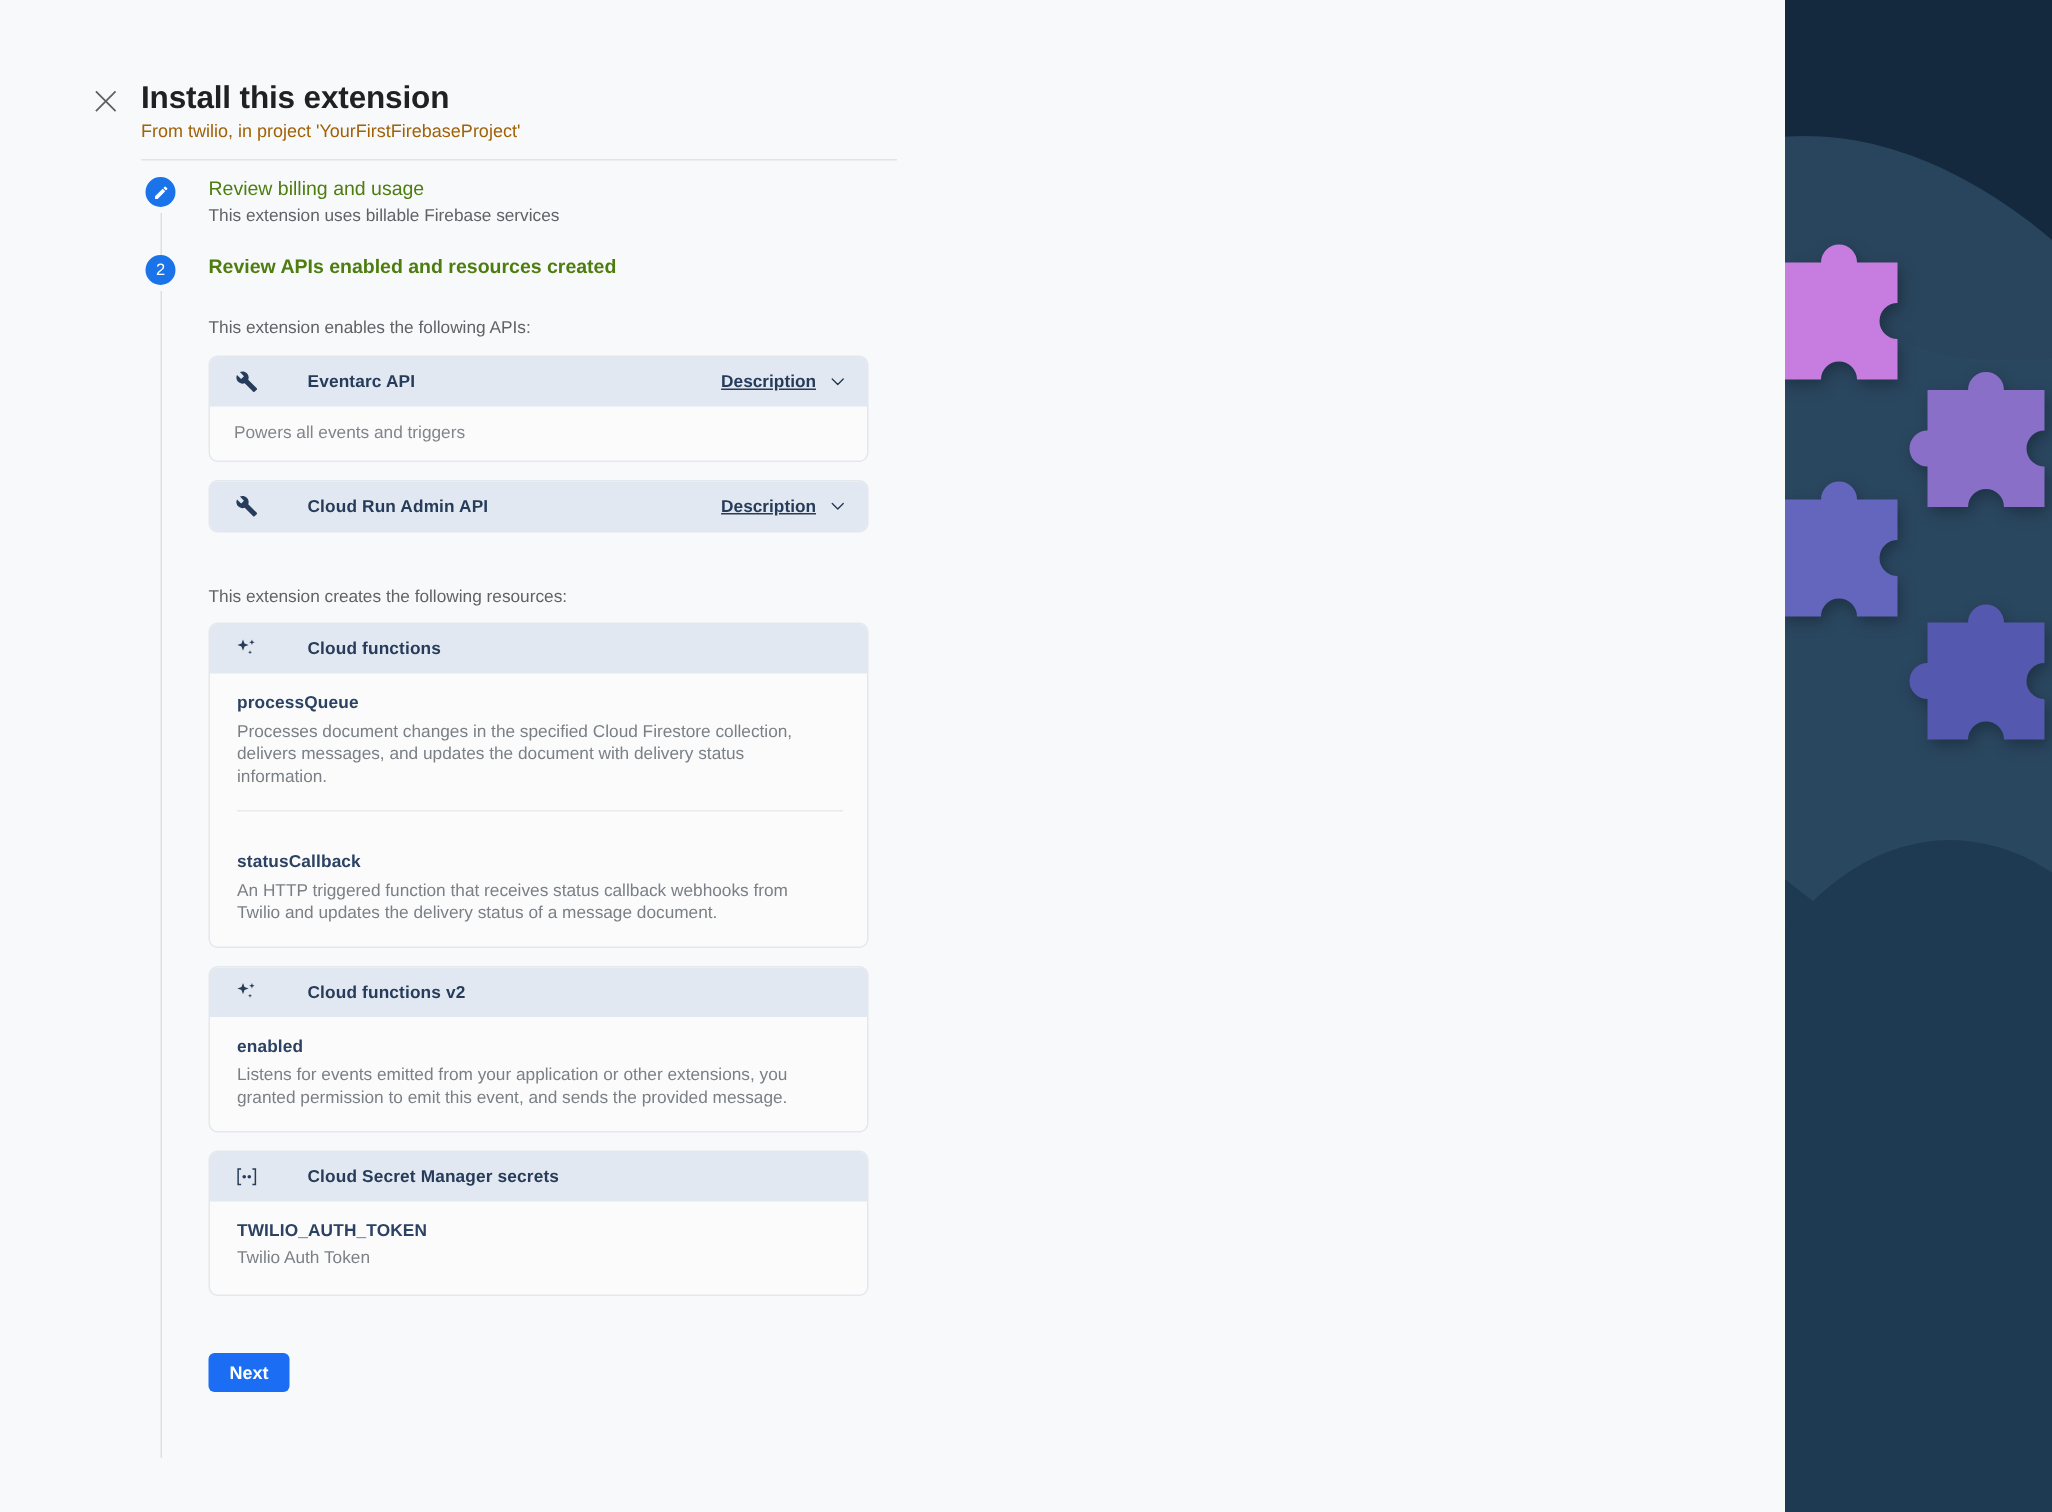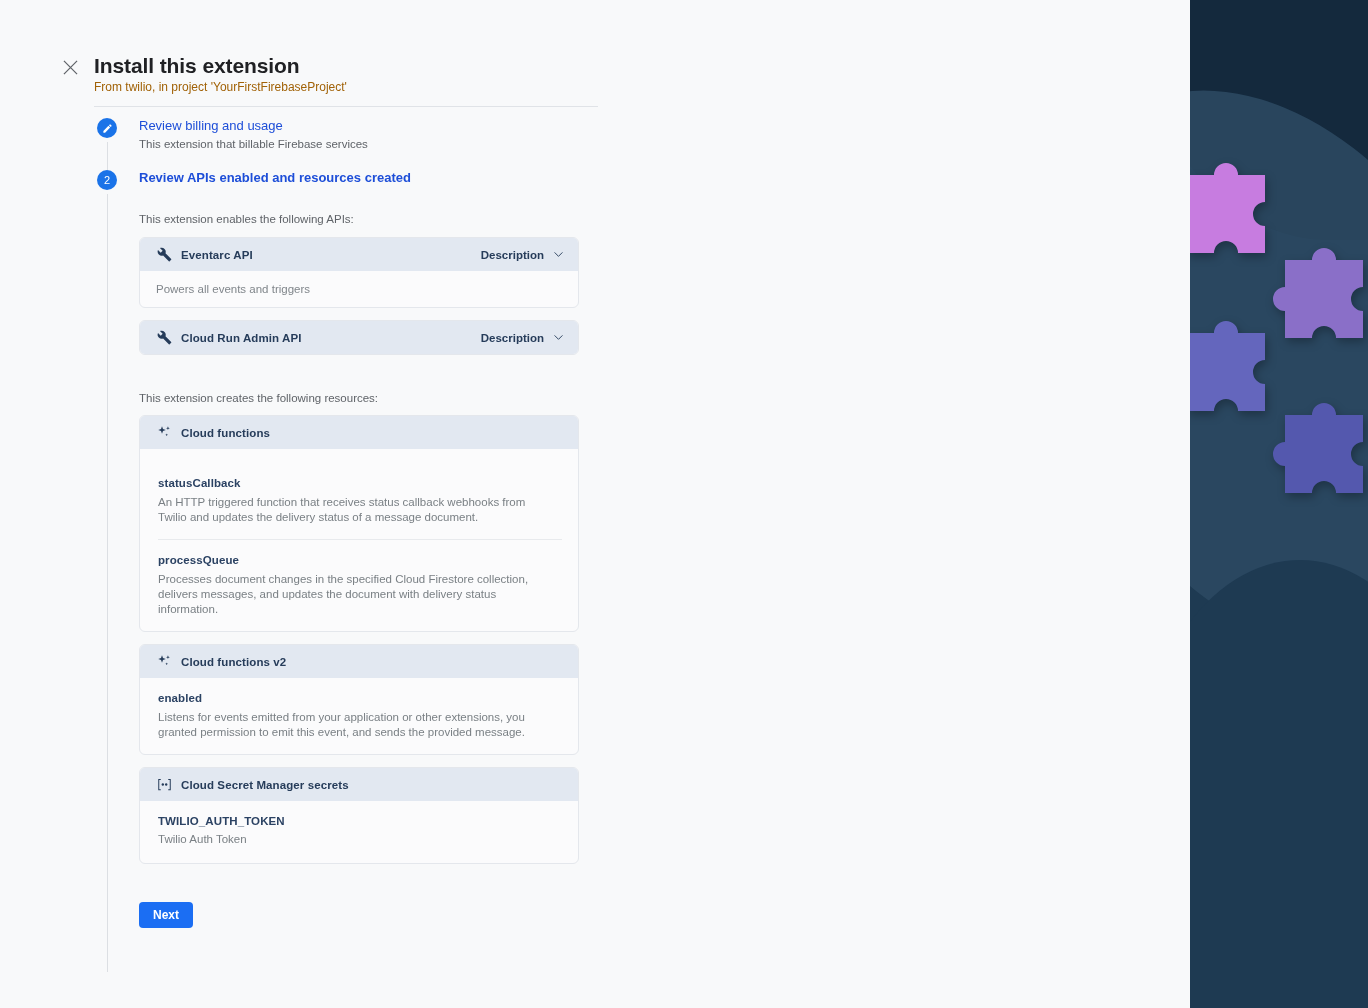--- a/index.html
+++ b/index.html
@@ -85,53 +85,54 @@
     position: absolute; left: 3px; top: 0;
     width: 20px; height: 20px; border-radius: 50%;
     display: flex; align-items: center; justify-content: center;
     font-size: 11px; font-weight: 500; color: #fff;
   }
   .step-marker.done { background: #1a73e8; }
   .step-marker.active { background: #1a73e8; }
   .step-marker svg { width: 11px; height: 11px; fill: #fff; }
 
   .step-body { padding-left: 45px; }
-  .step-title { font-size: 13px; color: #1d4ed8; line-height: 16px; }
+  .step-title { font-size: 13px; color: #4d7c0f; line-height: 16px; }
   .step-title.bold { font-weight: 700; }
   .step-desc { font-size: 11.5px; color: #5f6368; margin-top: 4px; }
 
   .section-label { font-size: 11.5px; color: #5f6368; }
 
   
   .card {
     width: 440px;
     border: 1px solid #e4e7ec;
     border-radius: 6px;
     background: #fbfbfc;
     overflow: hidden;
   }
   .card-head {
     background: #e2e8f1;
     height: 33px;
     display: flex; align-items: center;
     padding: 0 14px 0 16px;
+    gap: 24px;
   }
   .card-head .hicon {
     width: 16px; height: 16px; margin-right: 9px;
     display: flex; align-items: center; justify-content: center;
     color: #263c5a; flex: none;
   }
   .card-head .hicon svg { width: 15px; height: 15px; fill: #263c5a; }
   .card-head .htitle {
     font-size: 11.5px; font-weight: 700; color: #263c5a; letter-spacing: .1px;
   }
   .card-head .spacer { flex: 1; }
   .card-head .desc-toggle {
     display: flex; gap: 9px;
-    font-size: 11.5px; font-weight: 700; color: #263c5a; cursor: pointer;
+    font-size: 11.5px; font-weight: 700; color: #263c5a; cursor: pointer; text-decoration: underline;
   }
   .card-head .desc-toggle svg { width: 11px; height: 11px; stroke: #263c5a; fill: none; stroke-width: 2; }
 
   .card-body { padding: 12px 16px; }
   .api-desc { font-size: 11.5px; color: #80868b; }
 
   .fn-block { padding: 14px 16px 14px 18px; }
   .fn-block + .fn-block { border-top: 1px solid #e8eaed; margin: 0 16px 0 18px; padding-left: 0; padding-right: 0; }
   .fn-name {
     font-size: 11.5px; font-weight: 700; color: #2b4263; letter-spacing: .1px;
@@ -197,21 +198,21 @@
 
     <div class="step" style="min-height:52px;">
       <div class="step-rail"></div>
       <div class="step-marker done">
         <svg viewBox="0 0 24 24" xmlns="http://www.w3.org/2000/svg">
           <path d="M3 17.25V21h3.75L17.81 9.94l-3.75-3.75L3 17.25zM20.71 7.04a1 1 0 0 0 0-1.41l-2.34-2.34a1 1 0 0 0-1.41 0l-1.83 1.83 3.75 3.75 1.83-1.83z"></path>
         </svg>
       </div>
       <div class="step-body">
         <div class="step-title">Review billing and usage</div>
-        <div class="step-desc">This extension that billable Firebase services</div>
+        <div class="step-desc">This extension uses billable Firebase services</div>
       </div>
     </div>
 
     <div class="step" style="padding-bottom:8px;">
       <div class="step-rail"></div>
       <div class="step-marker active">2</div>
       <div class="step-body">
         <div class="step-title bold">Review APIs enabled and resources created</div>
 
         <div class="section-label" style="margin-top:27px;">This extension enables the following APIs:</div>
@@ -266,26 +267,26 @@
               <svg viewBox="0 0 24 24" xmlns="http://www.w3.org/2000/svg">
                 <path d="M8 2l1.6 4.4L14 8l-4.4 1.6L8 14l-1.6-4.4L2 8l4.4-1.6z"></path>
                 <path d="M17.5 2l.8 2.2 2.2.8-2.2.8-.8 2.2-.8-2.2-2.2-.8 2.2-.8z"></path>
                 <path d="M15.5 13.5l.6 1.6 1.6.6-1.6.6-.6 1.6-.6-1.6-1.6-.6 1.6-.6z"></path>
               </svg>
             </span>
             <span class="htitle">Cloud functions</span>
           </div>
           <div>
             <div class="fn-block">
+              <div class="fn-name">processQueue</div>
+              <div class="fn-desc">Processes document changes in the specified Cloud Firestore collection, delivers messages, and updates the document with delivery status information.</div>
+            </div>
+            <div class="fn-block">
               <div class="fn-name" style="padding-top:14px;">statusCallback</div>
               <div class="fn-desc">An HTTP triggered function that receives status callback webhooks from Twilio and updates the delivery status of a message document.</div>
-            </div>
-            <div class="fn-block">
-              <div class="fn-name">processQueue</div>
-              <div class="fn-desc">Processes document changes in the specified Cloud Firestore collection, delivers messages, and updates the document with delivery status information.</div>
             </div>
           </div>
         </div>
 
         
         <div class="card" style="margin-top:12px;">
           <div class="card-head">
             <span class="hicon">
               <svg viewBox="0 0 24 24" xmlns="http://www.w3.org/2000/svg">
                 <path d="M8 2l1.6 4.4L14 8l-4.4 1.6L8 14l-1.6-4.4L2 8l4.4-1.6z"></path>

